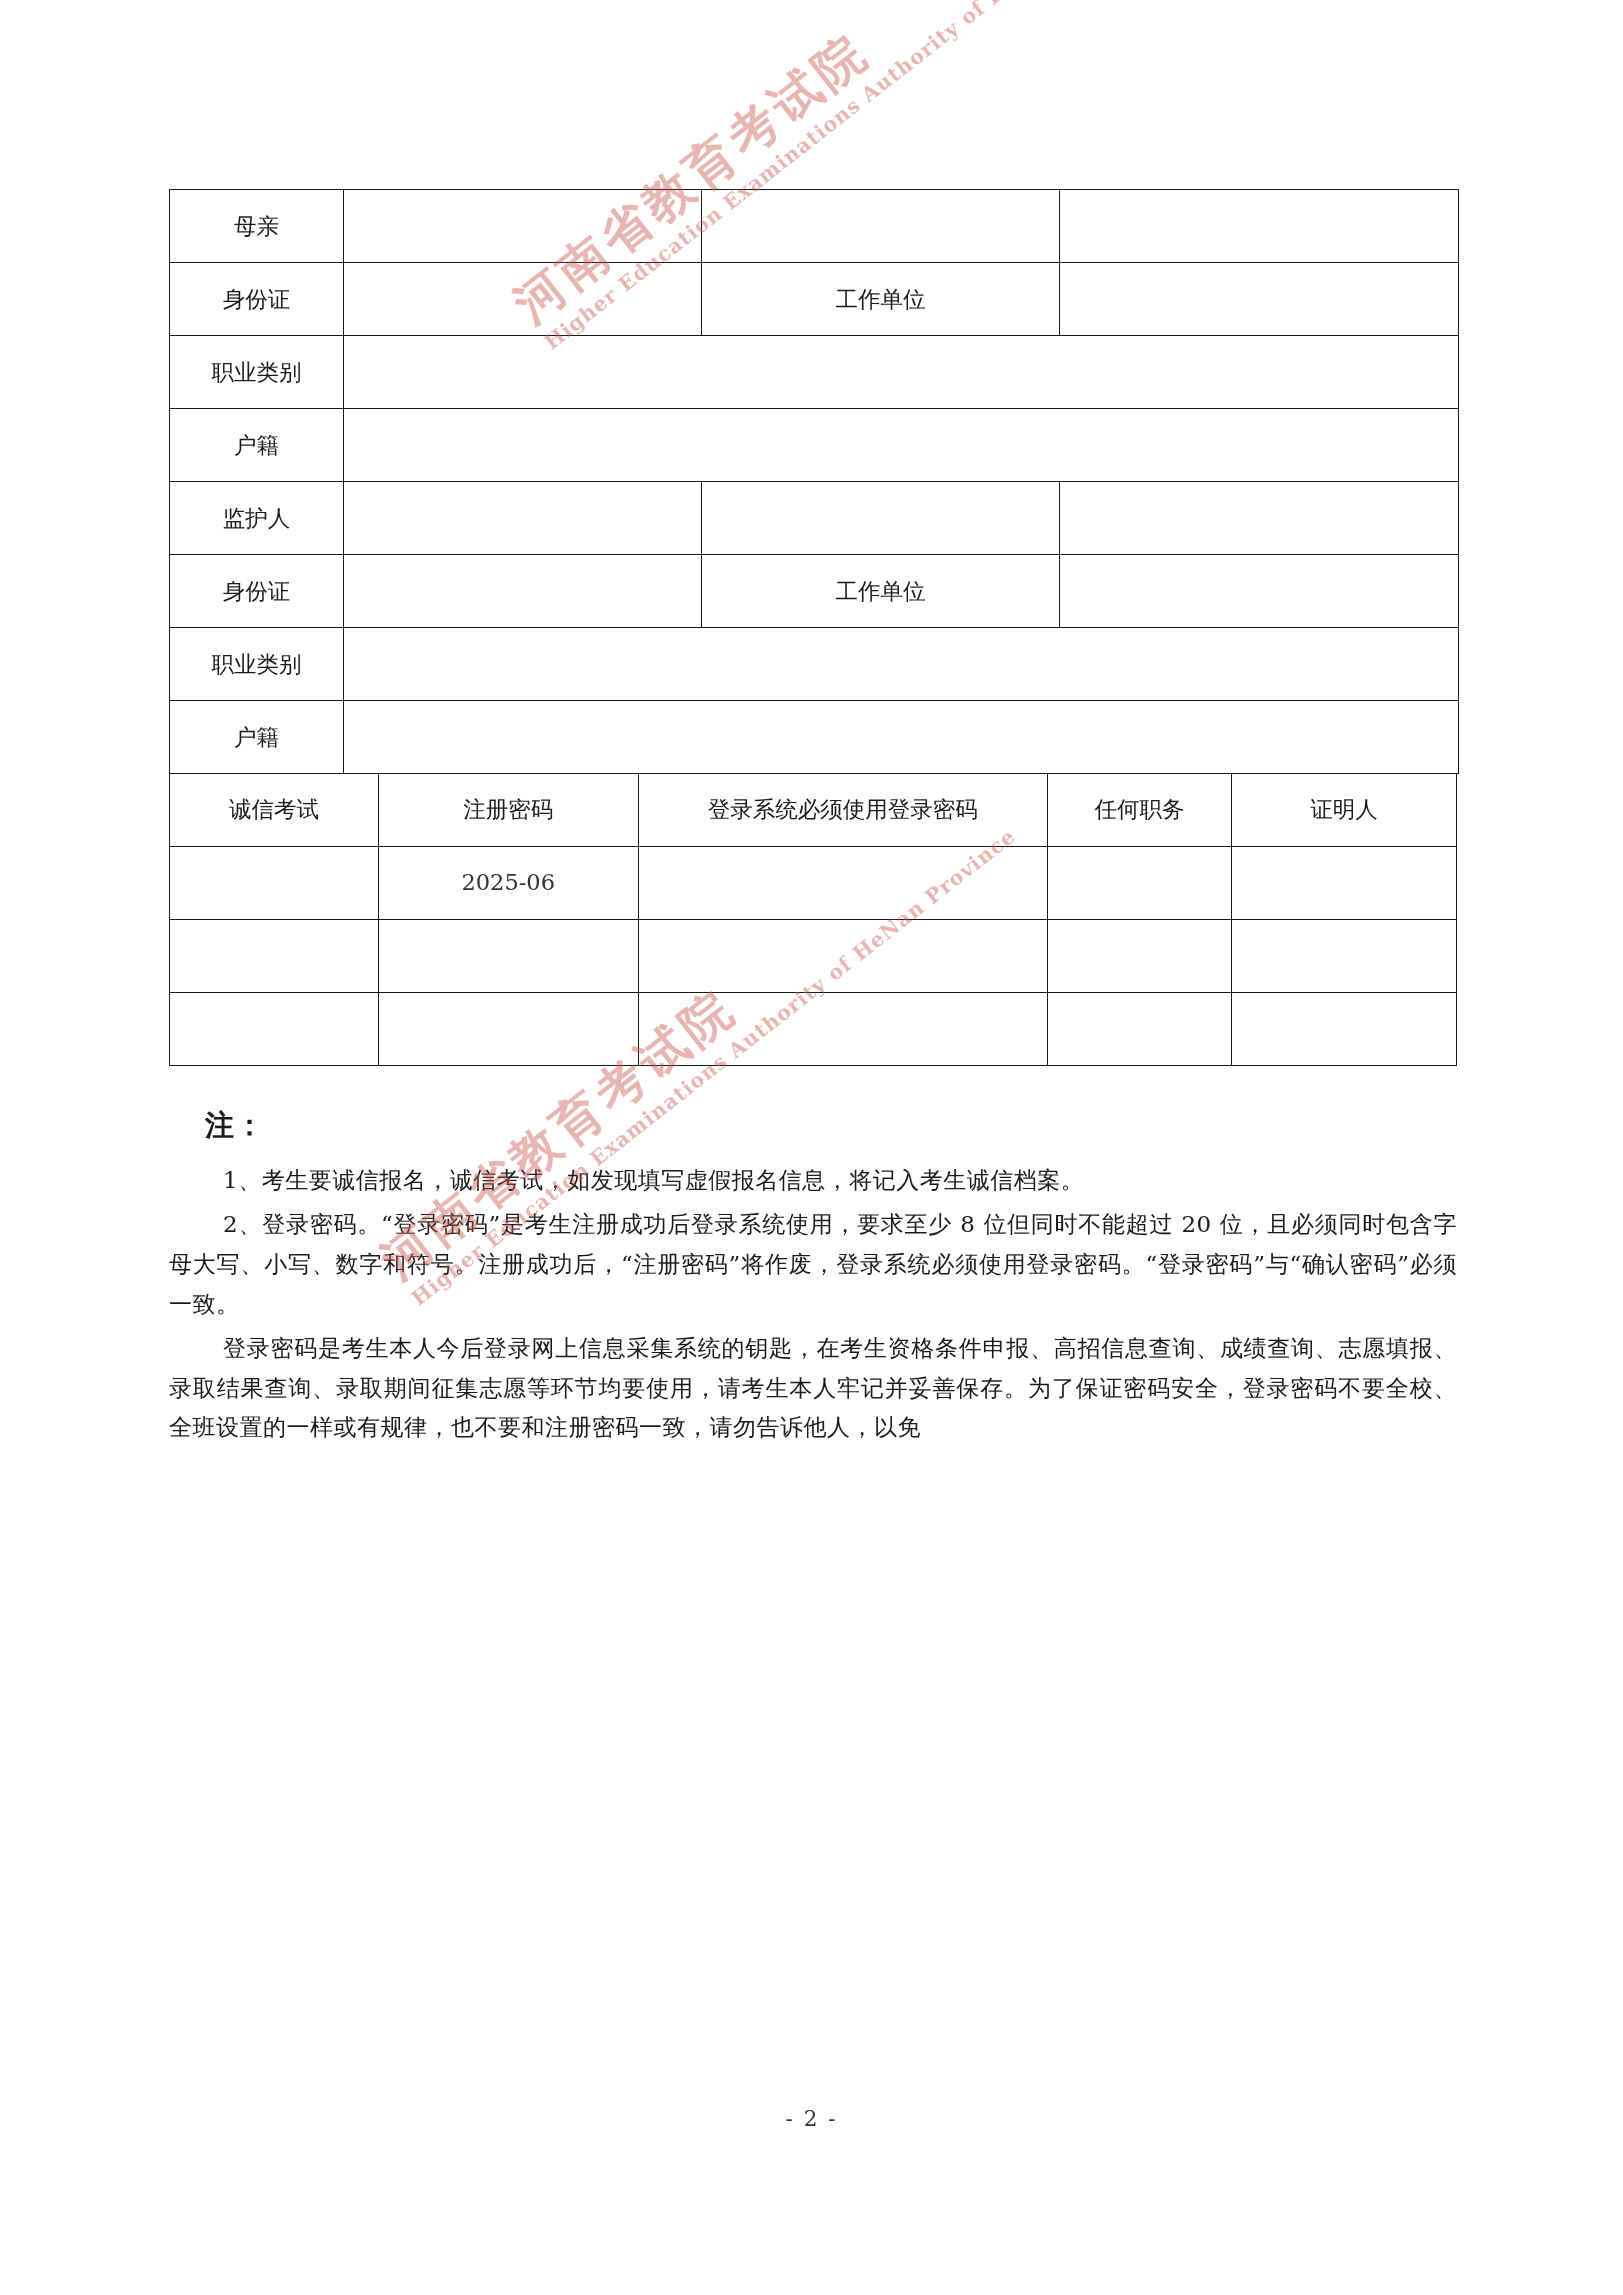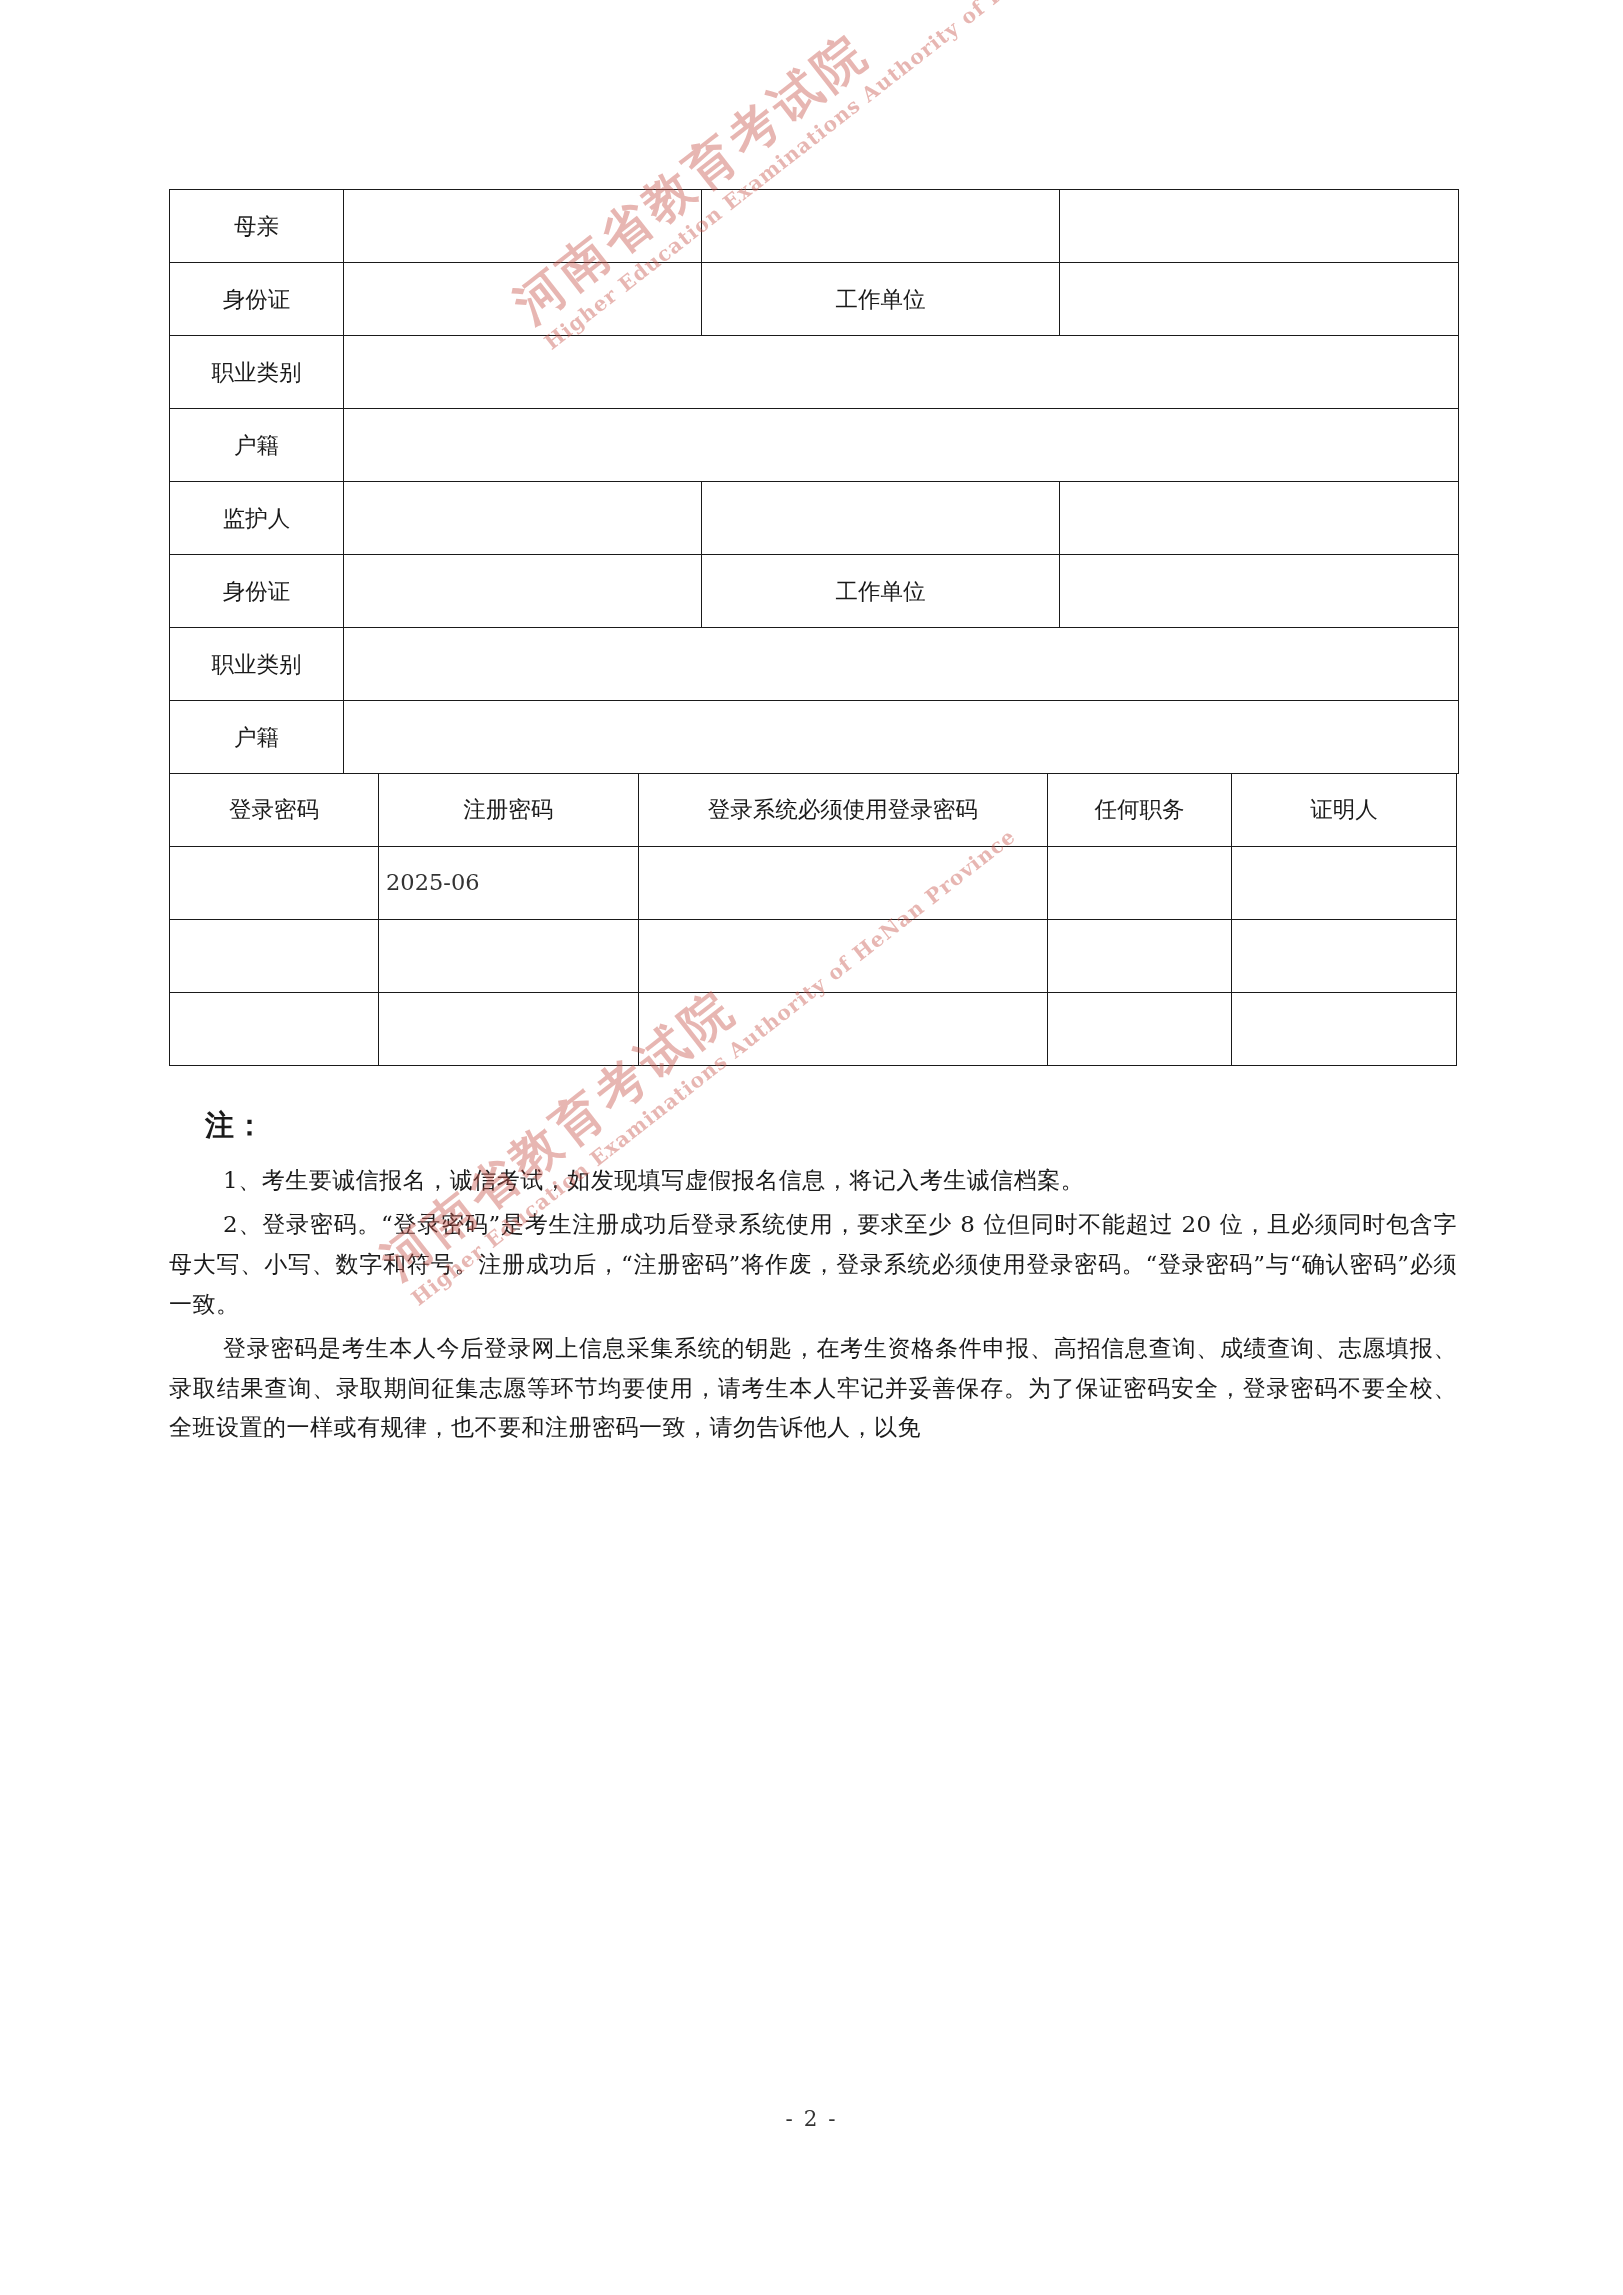--- a/index.html
+++ b/index.html
@@ -49,20 +49,21 @@
     font-weight: normal;
     text-align: center;
     font-family: "DejaVu Serif", "Liberation Serif", serif;
   }
   .lbl-plain {
     text-align: center;
     font-weight: normal;
   }
   .ctr { text-align: center; }
   .val-mono {
+    text-align: center;
     font-size: 20.4px;
     color: #333;
     font-family: "DejaVu Serif", "Liberation Serif", serif;
   }
 
   
   .notes {
     margin-top: 40px;
     width: 1288px;
   }
@@ -203,21 +204,21 @@
     <table class="form" style="margin-top:-1.5px;">
       <colgroup>
         <col style="width:197px">
         <col style="width:245px">
         <col style="width:386px">
         <col style="width:174px">
         <col style="width:212px">
       </colgroup>
       <tbody>
         <tr>
-          <td class="lbl-bold">登录密码</td>
+          <td class="lbl-bold">诚信考试</td>
           <td class="lbl-bold">注册密码</td>
           <td class="lbl-bold">登录系统必须使用登录密码</td>
           <td class="lbl-bold">任何职务</td>
           <td class="lbl-bold">证明人</td>
         </tr>
         <tr>
           <td class="val-mono"></td>
           <td class="val-mono">2025-06</td>
           <td class="val-mono"></td>
           <td class="val-mono"></td>

